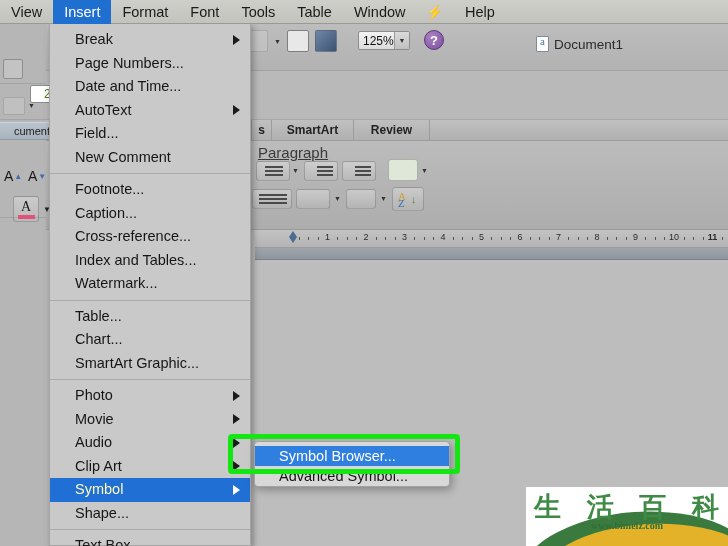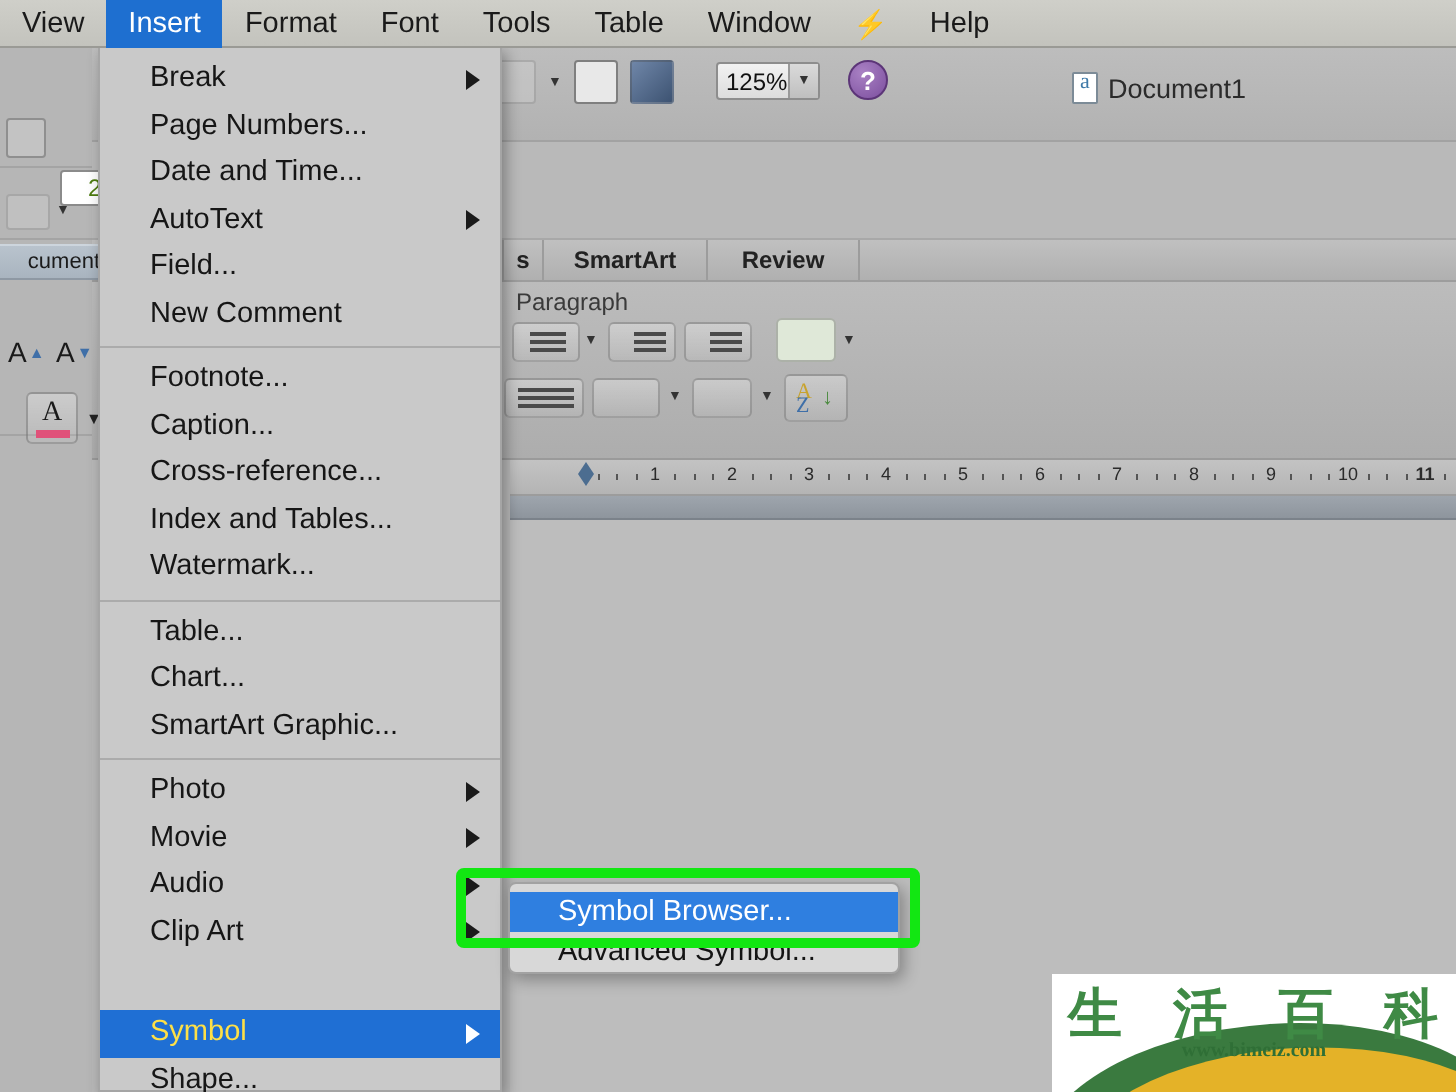--- a/index.html
+++ b/index.html
@@ -120,21 +120,21 @@
   }
 
   
   .ribbon-body {
     position: absolute; left: 0; top: 141px;
     width: 728px; height: 89px;
     background: linear-gradient(to bottom,#bcbcbc,#adadad);
     border-bottom: 1px solid #9a9a9a;
   }
   .group-label {
-    position: absolute; font-size: 12px; color: #3a3a3a;
+    position: absolute; font-size: 15px; color: #3a3a3a; text-decoration: underline;
   }
   .btn-ico {
     position: absolute;
     background: linear-gradient(to bottom, rgba(255,255,255,.30), rgba(255,255,255,.05));
     border: 1px solid rgba(110,110,110,.45);
     border-radius: 3px;
   }
   .lines-ico { position: absolute; }
   .lines-ico i {
     display: block; height: 1.5px; background: #4a4a4a;
@@ -264,21 +264,21 @@
     box-shadow: 2px 3px 7px rgba(0,0,0,0.32);
     padding-top: 5px;
     z-index: 50;
   }
   .menu-item {
     height: 23.5px; line-height: 23.5px;
     padding-left: 25px; padding-right: 10px;
     font-size: 14.5px; color: #161616;
     position: relative; white-space: nowrap;
   }
-  .menu-item.hl { background: #1f6fd4; color: #fde047; margin-top: 27px; }
+  .menu-item.hl { background: #1f6fd4; color: #fef9c3; }
   .menu-arrow {
     position: absolute; right: 10px; top: 50%;
     transform: translateY(-50%);
     width: 0; height: 0;
     border-top: 5px solid transparent;
     border-bottom: 5px solid transparent;
     border-left: 7px solid #1a1a1a;
   }
   .menu-item.hl .menu-arrow { border-left-color: #ffffff; }
   .menu-sep {

